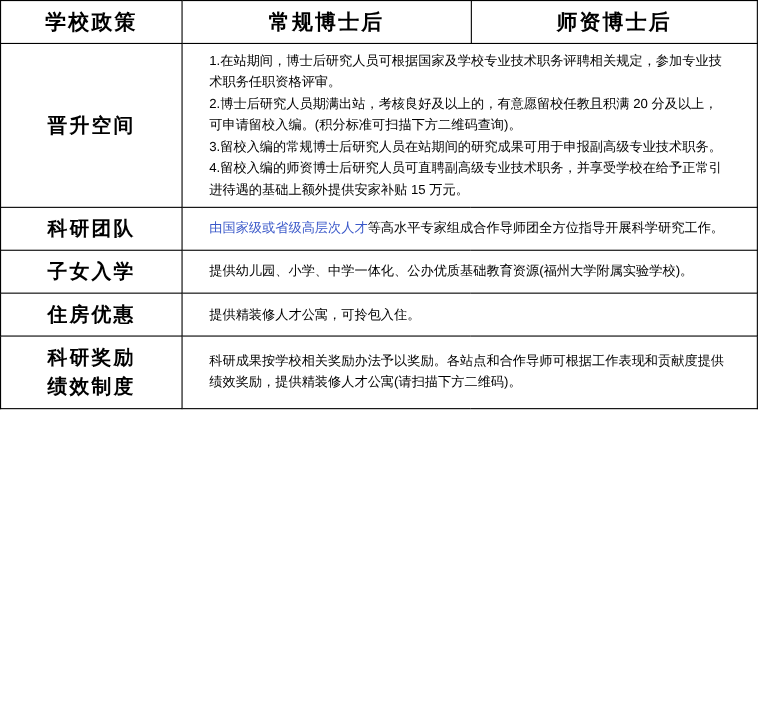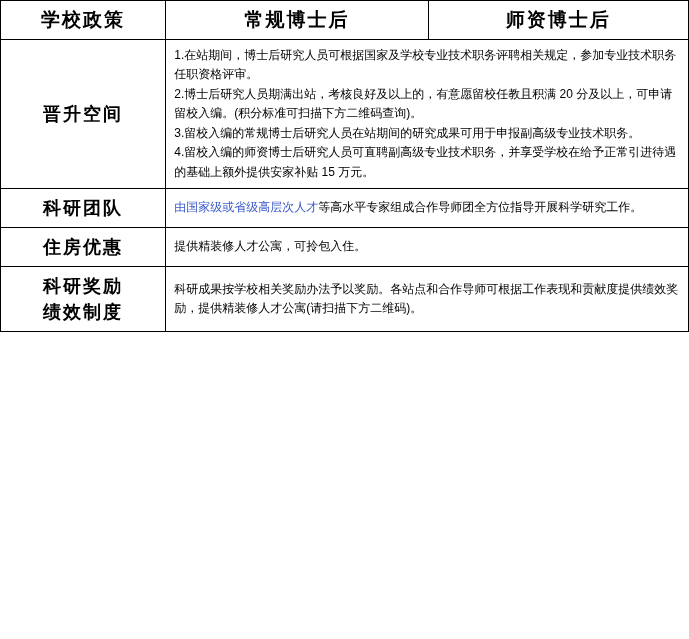--- a/index.html
+++ b/index.html
@@ -15,21 +15,21 @@
     overflow: hidden;
   }
   .policy-table {
     border-collapse: collapse;
     width: 689px;
     table-layout: fixed;
   }
   .policy-table td {
     border: 1px solid #000000;
     vertical-align: middle;
-    padding: 6px 8px;
+    padding: 6px 24px;
     margin-left: 32px;
   }
   .col-label { width: 165px; }
   .col-a { width: 262px; }
   .col-b { width: 260px; }
 
   .header-cell {
     text-align: center;
     font-weight: bold;
     font-size: 19px;
@@ -87,20 +87,24 @@
         <p>4.留校入编的师资博士后研究人员可直聘副高级专业技术职务，并享受学校在给予正常引进待遇的基础上额外提供安家补贴 15 万元。</p>
       </td>
     </tr>
     <tr>
       <td class="label-cell">科研团队</td>
       <td class="value-cell" colspan="2">
         <span class="highlight">由国家级或省级高层次人才</span><span>等高水平专家组成合作导师团全方位指导开展科学研究工作。</span>
       </td>
     </tr>
     <tr>
+      <td class="label-cell">子女入学</td>
+      <td class="value-cell" colspan="2">提供幼儿园、小学、中学一体化、公办优质基础教育资源(福州大学附属实验学校)。</td>
+    </tr>
+    <tr>
       <td class="label-cell">住房优惠</td>
       <td class="value-cell" colspan="2">提供精装修人才公寓，可拎包入住。</td>
     </tr>
     <tr>
       <td class="label-cell">
         <div>科研奖励</div>
         <div>绩效制度</div>
       </td>
       <td class="value-cell" colspan="2">科研成果按学校相关奖励办法予以奖励。各站点和合作导师可根据工作表现和贡献度提供绩效奖励，提供精装修人才公寓(请扫描下方二维码)。</td>
     </tr>

